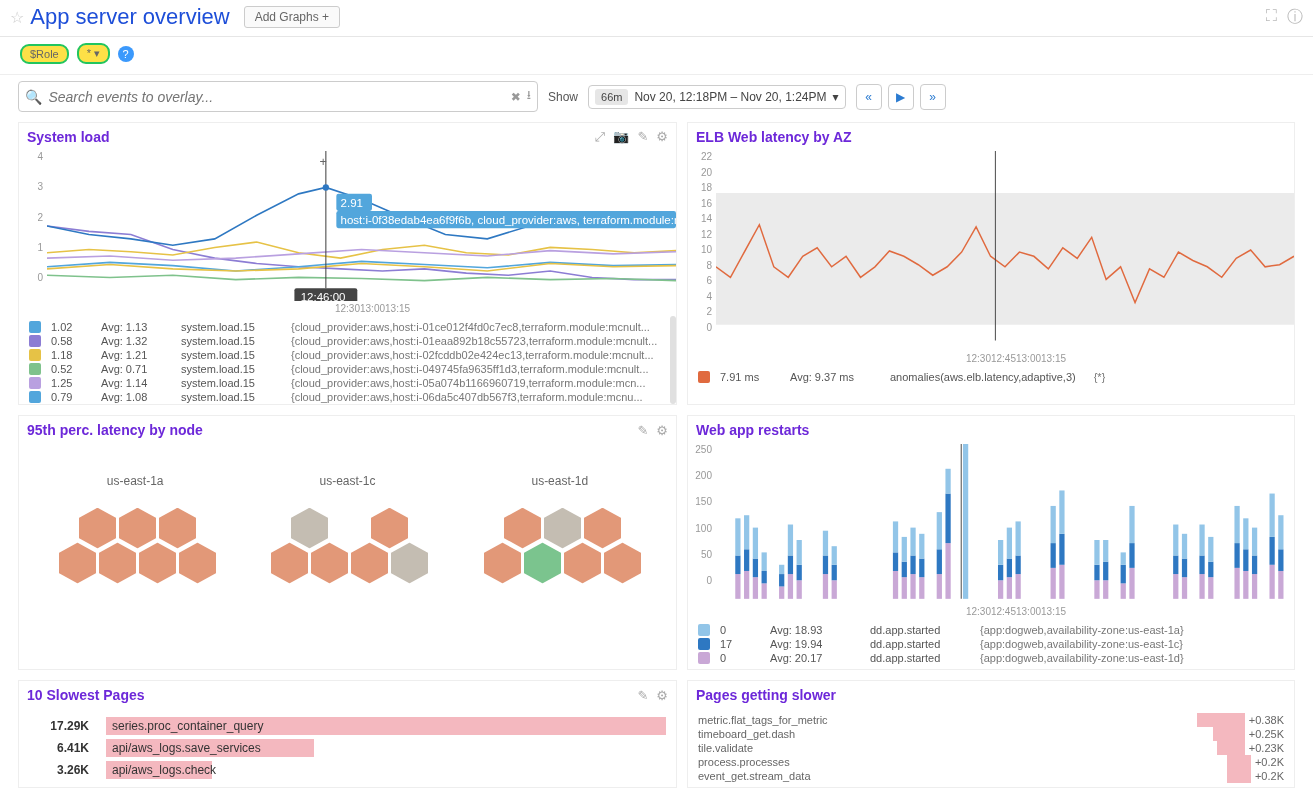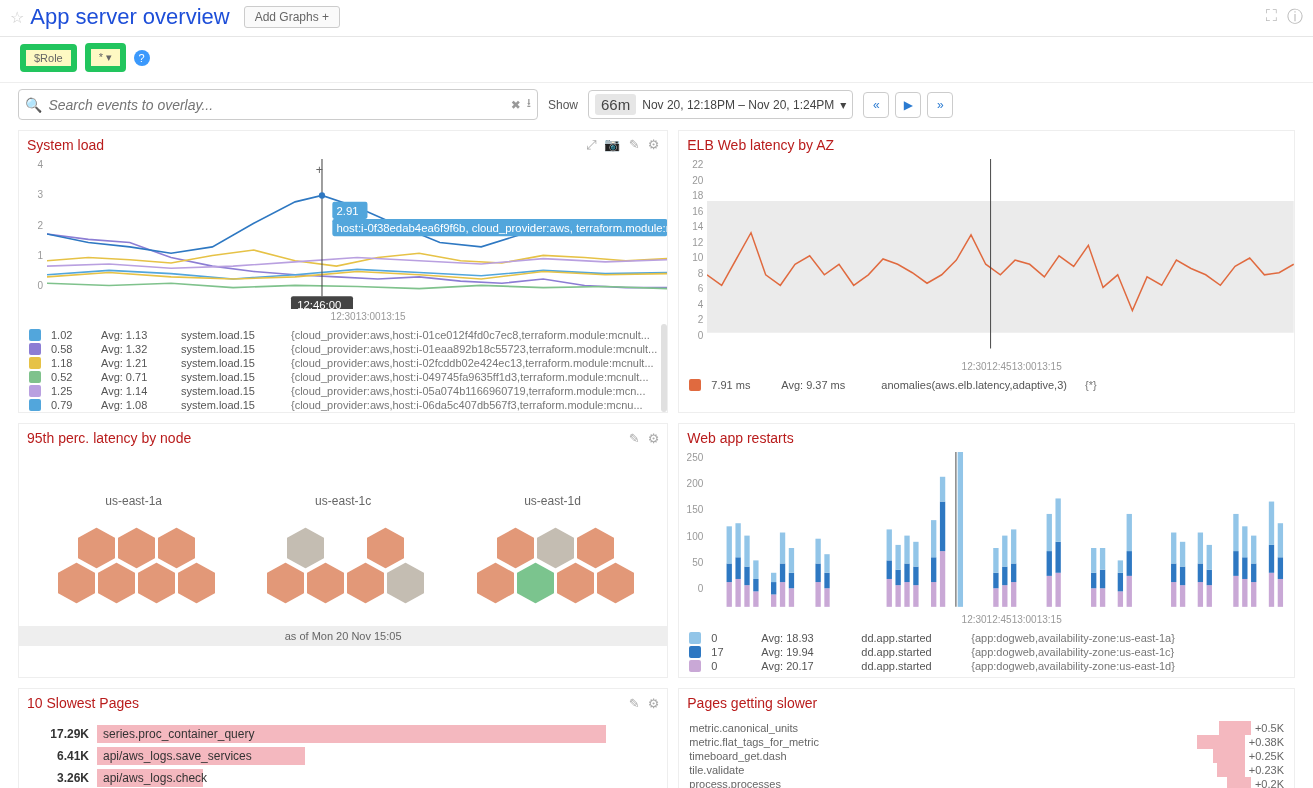--- a/index.html
+++ b/index.html
@@ -6,39 +6,39 @@
   body { background: #fff; color: #444; font-size: 12px; }
 
   
   .header { display: flex; align-items: center; padding: 4px 10px 6px 10px; border-bottom: 1px solid #e6e6e6; }
   .star { color: #ccc; font-size: 16px; margin-right: 6px; cursor: pointer; }
   .title { font-size: 22px; font-weight: 400; color: #1d4ed8; }
   .btn-sm { margin-left: 14px; padding: 3px 10px; border: 1px solid #ccc; border-radius: 3px; background: #fafafa; font-size: 12px; cursor: pointer; color: #666; }
   .header-icons { margin-left: auto; display: flex; gap: 10px; color: #bbb; font-size: 16px; }
 
   .varrow { padding: 6px 20px 10px 20px; display: flex; align-items: center; gap: 8px; }
-  .varbtn { padding: 2px 8px; border: 6px solid #22c55e; border-radius: 4px; background: #fef9c3; font-size: 11px; cursor: pointer; color: #666; }
+  .varbtn { padding: 2px 8px; border: 2px solid #22c55e; border-radius: 9px; background: #fde047; font-size: 11px; cursor: pointer; color: #666; }
   .help { width: 16px; height: 16px; border-radius: 50%; background: #3b99fc; color: #fff; font-size: 11px; display: inline-flex; align-items: center; justify-content: center; cursor: pointer; }
 
   .toolbar { display: flex; align-items: center; padding: 6px 18px 10px 18px; gap: 10px; border-top: 1px solid #eee; }
   .searchbox { flex: 0 0 520px; display: flex; align-items: center; border: 1px solid #ccc; border-radius: 4px; padding: 4px 6px; background: #fff; }
   .searchbox .mag { color: #aaa; font-size: 14px; margin-right: 6px; }
   .searchbox input { border: none; outline: none; flex: 1; font-size: 14px; font-style: italic; color: #888; }
   .searchbox .ico { color: #999; margin-left: 6px; cursor: pointer; }
   .showlabel { color: #555; }
   .timesel { display: flex; align-items: center; border: 1px solid #ccc; border-radius: 4px; padding: 3px 6px; background: #fff; gap: 6px; }
-  .pill { background: #e6e6e6; border-radius: 3px; padding: 2px 6px; font-size: 15px; }
+  .pill { background: #e6e6e6; border-radius: 3px; padding: 2px 6px; font-size: 11px; }
   .navbtns { display: flex; gap: 6px; }
   .navbtn { width: 26px; height: 26px; border: 1px solid #ccc; border-radius: 4px; background: #fff; color: #2b7bd1; display: flex; align-items: center; justify-content: center; cursor: pointer; font-size: 12px; }
 
   
   .grid { display: grid; grid-template-columns: 1fr 1fr; gap: 10px; padding: 0 18px 18px 18px; }
   .panel { border: 1px solid #eee; background: #fff; }
   .panel-hd { display: flex; align-items: center; padding: 6px 8px; }
-  .panel-hd h3 { font-size: 14px; font-weight: 400; color: #b91c1c; }
+  .panel-hd h3 { font-size: 14px; font-weight: 700; color: #6d28d9; }
   .panel-hd .tools { margin-left: auto; display: flex; gap: 8px; color: #aaa; font-size: 13px; }
   .panel-hd .tools span { cursor: pointer; }
 
   
   .chart-wrap { position: relative; height: 150px; padding-left: 28px; }
   .chart-wrap svg { width: 100%; height: 100%; display: block; }
   .yticks { position: absolute; left: 0; top: 0; bottom: 18px; width: 28px; display: flex; flex-direction: column; justify-content: space-between; }
   .yticks span { font-size: 10px; color: #999; text-align: right; padding-right: 4px; }
   .xticks { display: flex; justify-content: center; padding: 2px 10px 2px 60px; font-size: 10px; color: #999; }
   .cursor-line { stroke: #444; stroke-width: 1; }
@@ -53,31 +53,31 @@
   .sw { width: 12px; height: 12px; border-radius: 2px; flex-shrink: 0; }
   .legval { width: 40px; }
   .legavg { width: 70px; }
   .legmetric { width: 100px; }
   .leghost { flex: 1; overflow: hidden; text-overflow: ellipsis; color: #777; }
   .scrollhint { position: absolute; right: 0; top: 0; bottom: 0; width: 6px; background: #e0e0e0; border-radius: 3px; }
 
   
   .hex-wrap { display: flex; justify-content: space-around; padding: 30px 10px 10px 10px; }
   .hex-col { text-align: center; }
-  .hex-col .lbl { font-size: 12px; color: #666; margin-bottom: 18px; margin-top: 12px; }
+  .hex-col .lbl { font-size: 12px; color: #666; margin-bottom: 18px; }
   .hex-grid svg { display: block; }
   .asof { text-align: center; background: #eee; padding: 4px 0; font-size: 11px; color: #666; }
 
   
   .bar-area { position: relative; height: 160px; padding-left: 28px; }
   .bar-area svg { width: 100%; height: 100%; display: block; }
 
   
   .slow-rows { padding: 6px 10px; }
-  .slowrow { display: flex; align-items: center; gap: 8px; padding: 2px 0; }
+  .slowrow { display: flex; align-items: center; gap: 17px; padding: 2px 0; }
   .slowval { font-weight: 700; color: #333; width: 60px; text-align: right; }
   .slowbar { background: #f4b8bf; padding: 2px 6px; color: #333; font-size: 12px; }
 
   
   .pslow { padding: 4px 10px; font-size: 11px; color: #666; }
   .pslow-row { display: flex; align-items: center; }
   .pslow-row .nm { flex: 1; }
   .pslow-row .bar { background: #f4b8bf; height: 14px; display: inline-block; }
   .pslow-row .dv { margin-left: 4px; }
 </style>
@@ -300,21 +300,20 @@
               <polygon points="90,0 110,11 110,33 90,44 70,33 70,11" fill="#c4bdb2" stroke="#fff" stroke-width="3"></polygon>
               <polygon points="130,0 150,11 150,33 130,44 110,33 110,11" fill="#e29878" stroke="#fff" stroke-width="3"></polygon>
               <polygon points="30,35 50,46 50,68 30,79 10,68 10,46" fill="#e29878" stroke="#fff" stroke-width="3"></polygon>
               <polygon points="70,35 90,46 90,68 70,79 50,68 50,46" fill="#7bc48e" stroke="#fff" stroke-width="3"></polygon>
               <polygon points="110,35 130,46 130,68 110,79 90,68 90,46" fill="#e29878" stroke="#fff" stroke-width="3"></polygon>
               <polygon points="150,35 170,46 170,68 150,79 130,68 130,46" fill="#e29878" stroke="#fff" stroke-width="3"></polygon>
             </svg>
           </div>
         </div>
       </div>
-    <div class="asof">as of Mon 20 Nov 15:05</div>
   </div>
 
   <div class="panel">
     <div class="panel-hd">
       <h3>Web app restarts</h3>
     </div>
     <div class="bar-area">
       <div class="yticks">
           <span>250</span>
           <span>200</span>
@@ -462,43 +461,38 @@
     <div class="panel-hd">
       <h3>10 Slowest Pages</h3>
       <div class="tools">
           <span>✎</span>
           <span>⚙</span>
         </div>
     </div>
     <div class="slow-rows" id="slow-rows">
         <div class="slowrow">
           <span class="slowval">17.29K</span>
-          <span class="slowbar" style="width:509px">series.proc_container_query</span>
+          <span class="slowbar" style="width:560px">series.proc_container_query</span>
         </div>
         <div class="slowrow">
           <span class="slowval">6.41K</span>
           <span class="slowbar" style="width:208px">api/aws_logs.save_services</span>
         </div>
         <div class="slowrow">
           <span class="slowval">3.26K</span>
           <span class="slowbar" style="width:106px">api/aws_logs.check</span>
         </div>
       </div>
   </div>
 
   <div class="panel">
     <div class="panel-hd">
       <h3>Pages getting slower</h3>
     </div>
     <div class="pslow" id="pslow">
-        <div class="pslow-row">
-          <span class="nm">metric.canonical_units</span>
-          <span class="bar" style="width:32px"></span>
-          <span class="dv">+0.5K</span>
-        </div>
         <div class="pslow-row">
           <span class="nm">metric.flat_tags_for_metric</span>
           <span class="bar" style="width:48px"></span>
           <span class="dv">+0.38K</span>
         </div>
         <div class="pslow-row">
           <span class="nm">timeboard_get.dash</span>
           <span class="bar" style="width:32px"></span>
           <span class="dv">+0.25K</span>
         </div>

